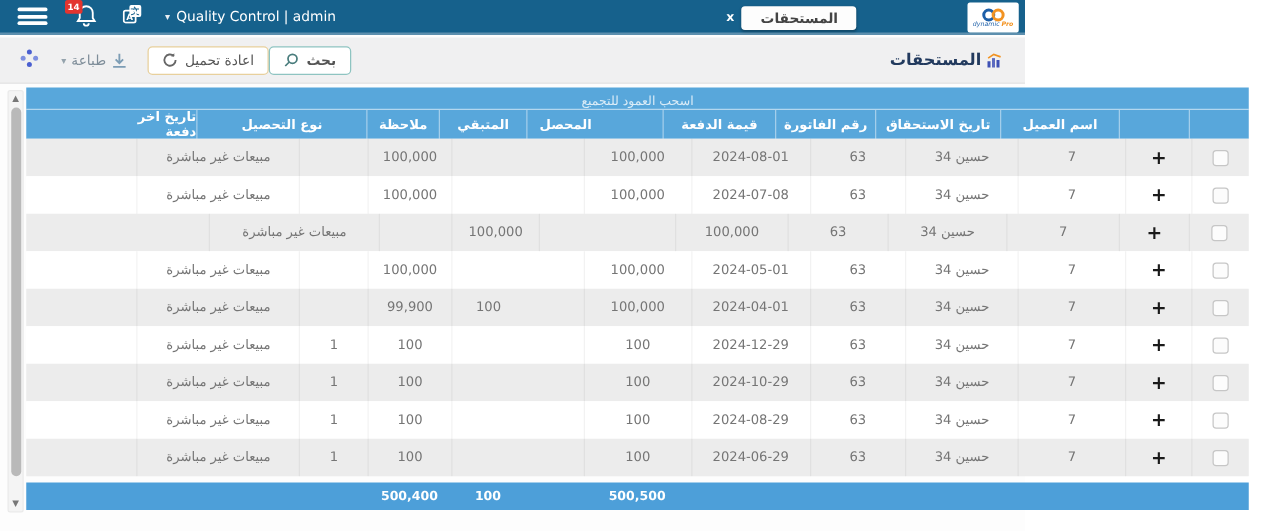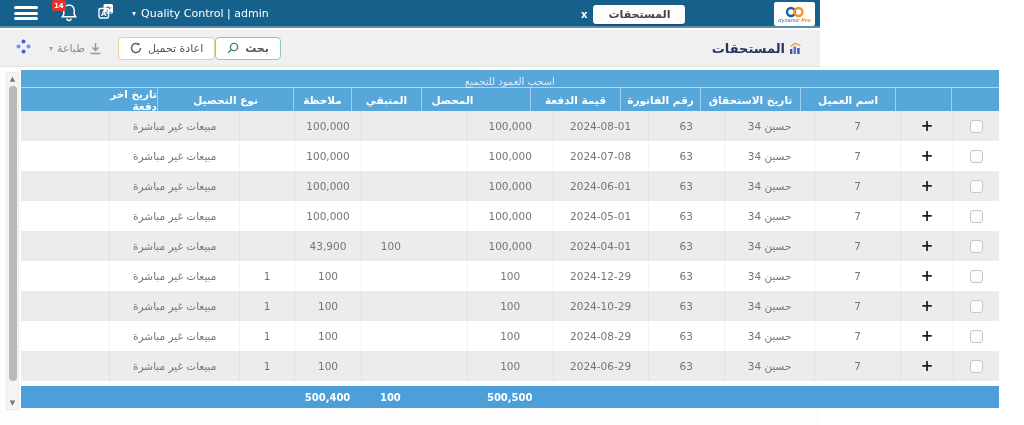--- a/index.html
+++ b/index.html
@@ -231,21 +231,20 @@
         <div class="trow odd">
     <div class="cell c-check">
       <span class="checkbox"></span>
     </div>
     <div class="cell c-plus">
       <span class="plus">+</span>
     </div>
     <div class="cell c-code">7</div>
     <div class="cell c-name">حسين 34</div>
     <div class="cell c-inv">63</div>
-    <div class="cell c-due">2024-06-01</div>
     <div class="cell c-val">100,000</div>
     <div class="cell c-col"></div>
     <div class="cell c-rem">100,000</div>
     <div class="cell c-note"></div>
     <div class="cell c-type">مبيعات غير مباشرة</div>
     <div class="cell c-last"></div>
   </div>
         <div class="trow">
     <div class="cell c-check">
       <span class="checkbox"></span>
@@ -270,21 +269,21 @@
     </div>
     <div class="cell c-plus">
       <span class="plus">+</span>
     </div>
     <div class="cell c-code">7</div>
     <div class="cell c-name">حسين 34</div>
     <div class="cell c-inv">63</div>
     <div class="cell c-due">2024-04-01</div>
     <div class="cell c-val">100,000</div>
     <div class="cell c-col">100</div>
-    <div class="cell c-rem">43,900</div>
+    <div class="cell c-rem">99,900</div>
     <div class="cell c-note"></div>
     <div class="cell c-type">مبيعات غير مباشرة</div>
     <div class="cell c-last"></div>
   </div>
         <div class="trow">
     <div class="cell c-check">
       <span class="checkbox"></span>
     </div>
     <div class="cell c-plus">
       <span class="plus">+</span>

